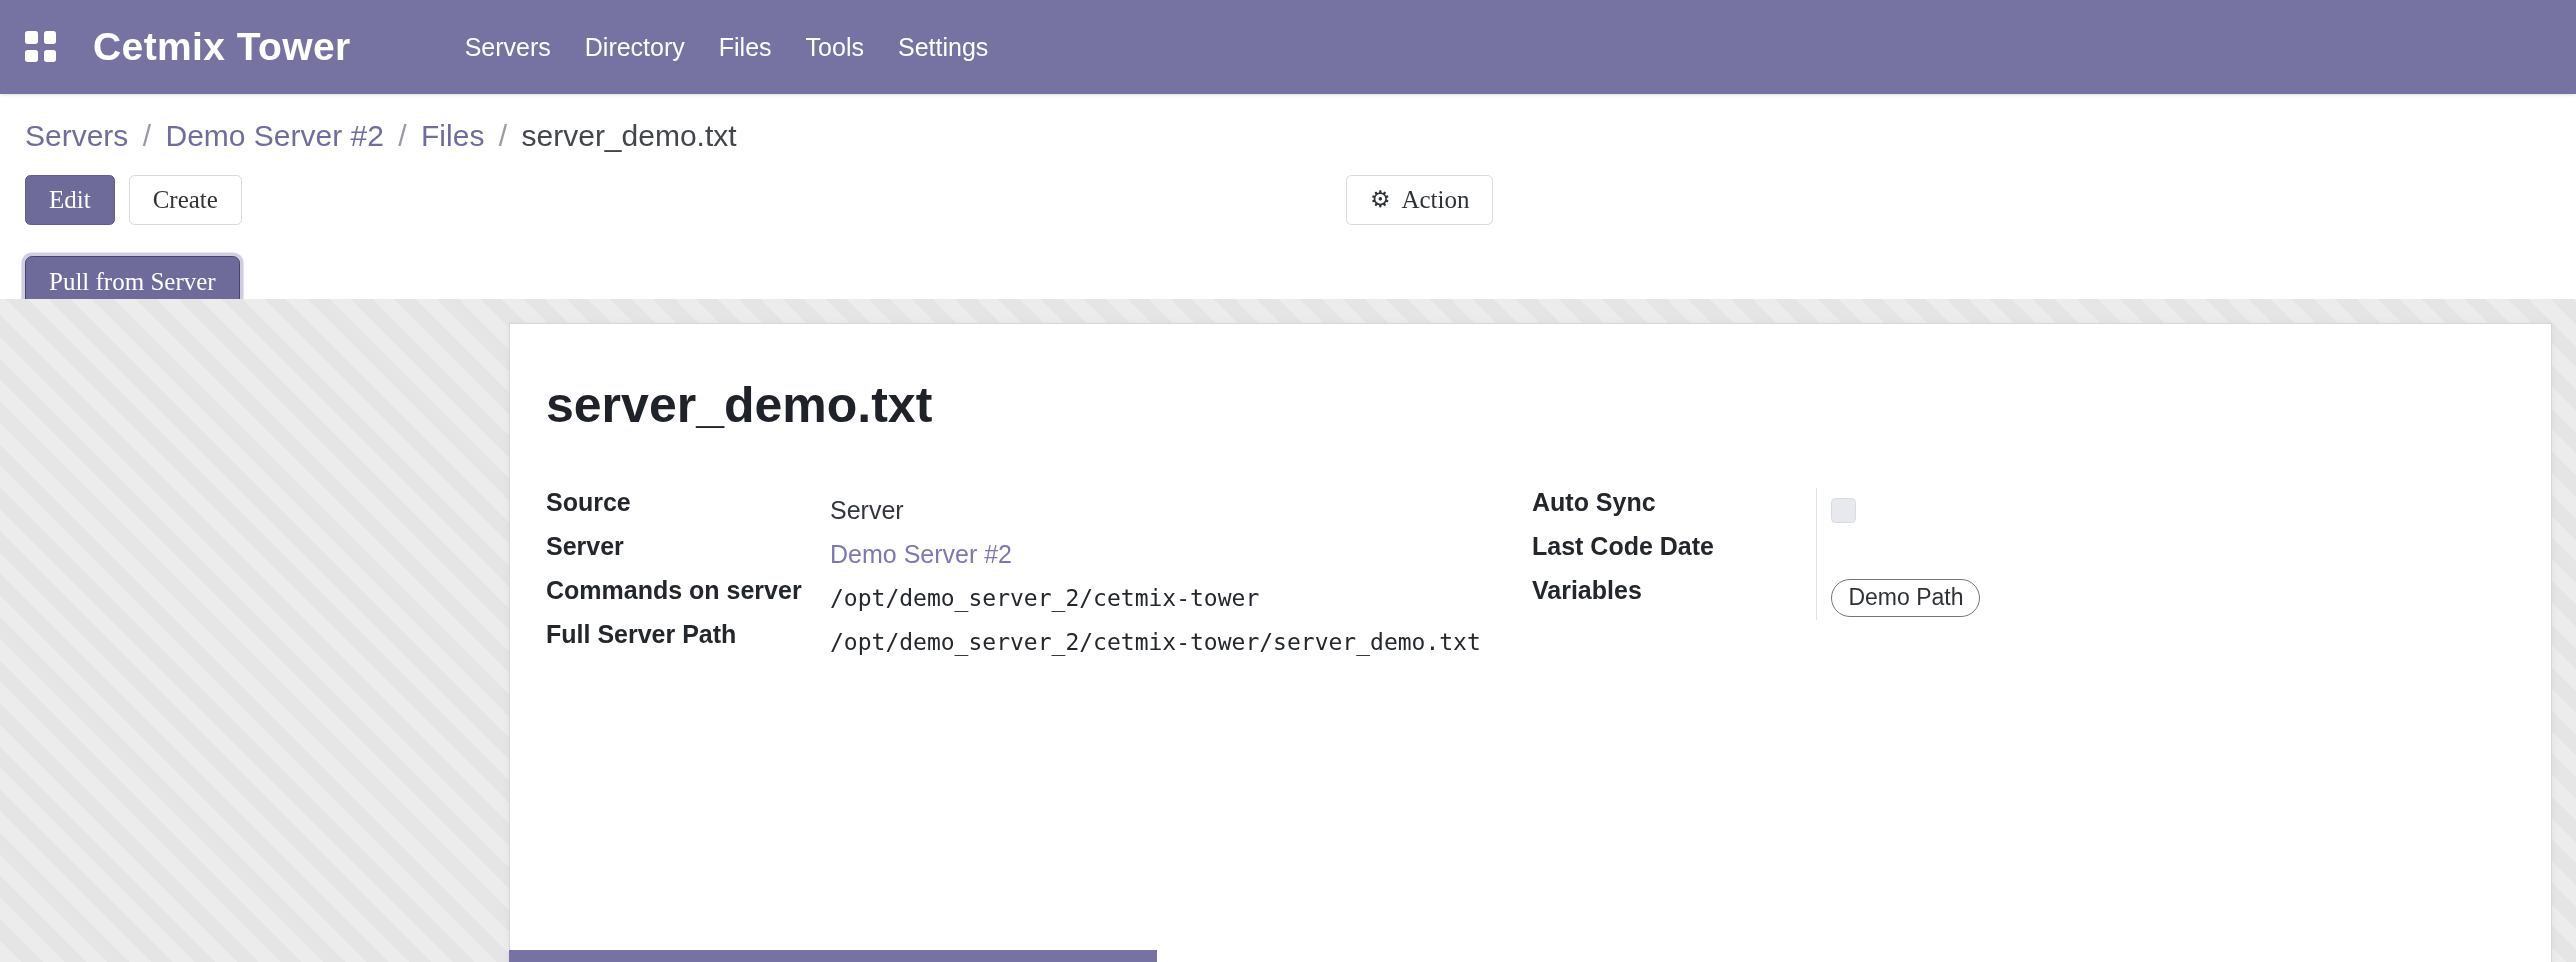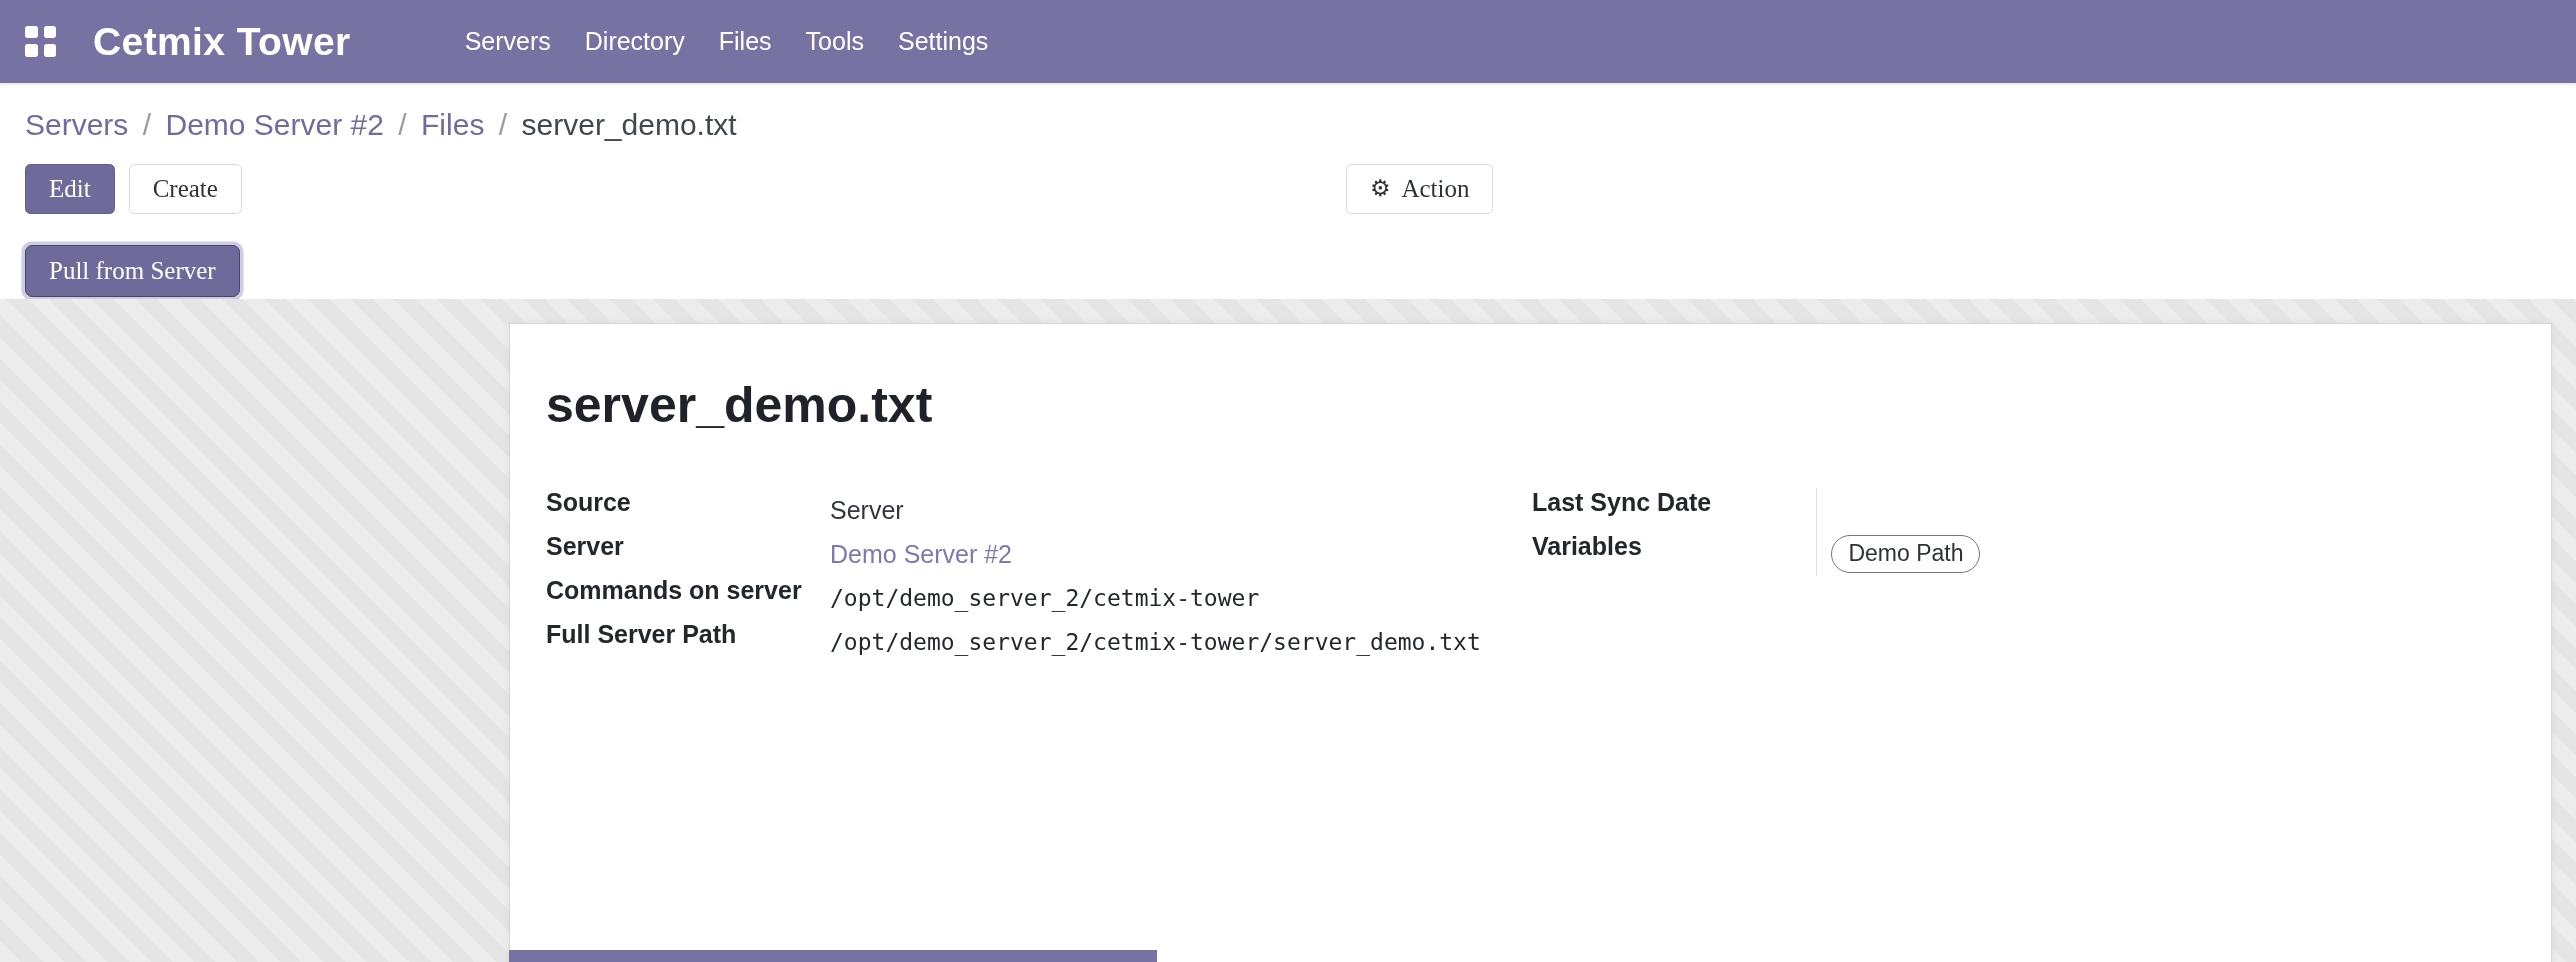--- a/index.html
+++ b/index.html
@@ -6,21 +6,21 @@
   html, body {
     margin: 0; padding: 0;
     width: 2576px; height: 962px;
     overflow: hidden;
     font-family: "Liberation Sans", sans-serif;
     background: #ffffff;
   }
 
   
   .navbar {
-    height: 83px;
+    height: 94px;
     background: #7673a3;
     display: flex;
     align-items: center;
     padding-left: 25px;
     color: #fff;
     box-shadow: 0 0.9px 3.6px rgba(0,0,0,0.18);
     position: relative;
     z-index: 5;
   }
   .apps-icon {
@@ -264,21 +264,27 @@
         <div class="frow">
           <div class="flabel">Full Server Path</div>
           <div class="fcell">
               <span class="fvalue mono">/opt/demo_server_2/cetmix-tower/server_demo.txt</span>
             </div>
         </div>
       </div>
 
       <div class="group-right">
         <div class="frow">
-          <div class="flabel">Last Sync Date</div>
+          <div class="flabel">Auto Sync</div>
+          <div class="fcell">
+              <span class="checkbox"></span>
+            </div>
+        </div>
+        <div class="frow">
+          <div class="flabel">Last Code Date</div>
           <div class="fcell">
               <span class="fvalue"></span>
             </div>
         </div>
         <div class="frow">
           <div class="flabel">Variables</div>
           <div class="fcell">
               <span class="tag">Demo Path</span>
             </div>
         </div>

